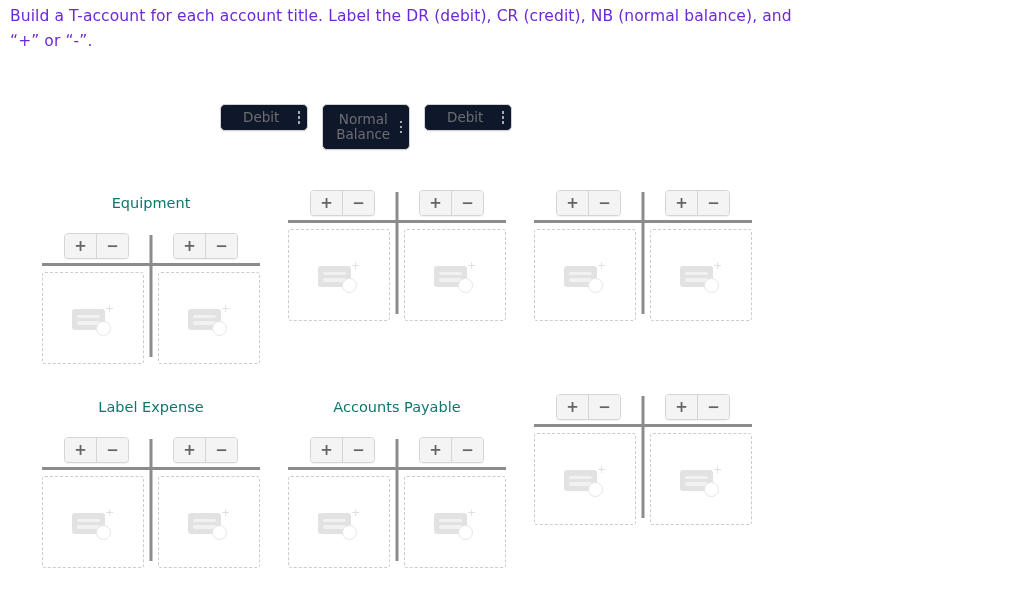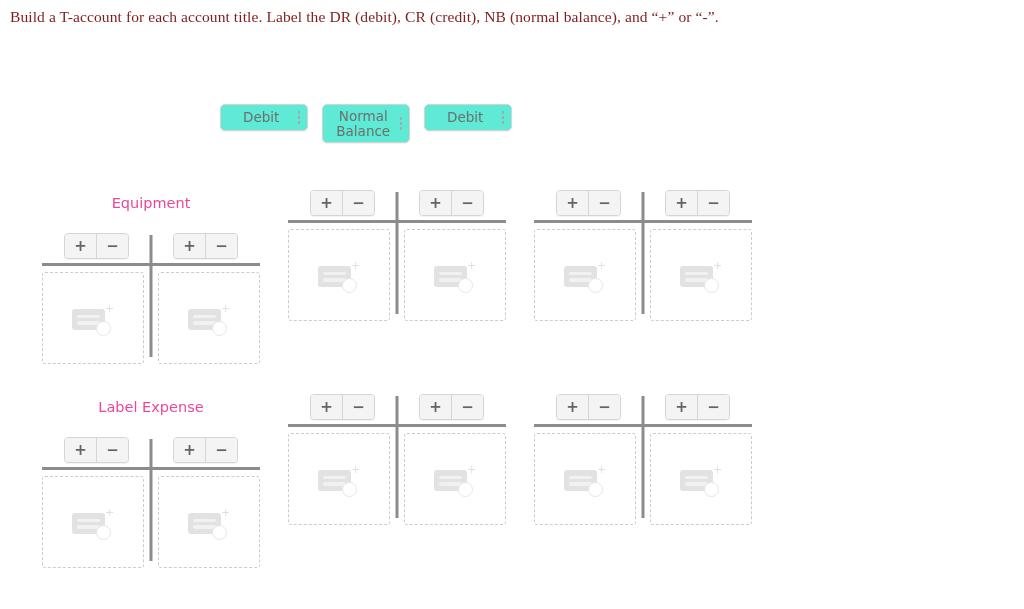--- a/index.html
+++ b/index.html
@@ -17,50 +17,49 @@
   }
 
   
   .instructions {
     position: absolute;
     left: 10px;
     top: 4px;
     width: 790px;
     font-size: 15.5px;
     line-height: 25px;
-    color: #7f1d1d;
+    color: #6d28d9;
     letter-spacing: 0.1px;
-    font-family: Liberation Serif, serif;
   }
 
   
   .token-tray {
     position: absolute;
     left: 220px;
     top: 104px;
     display: flex;
     align-items: flex-start;
     gap: 14px;
   }
   .token {
     display: flex;
     align-items: center;
     justify-content: space-between;
     box-sizing: border-box;
-    background: #5eead4;
+    background: #0f172a;
     border: 1px solid #d3d3d3;
     border-radius: 5px;
     box-shadow: 0 1px 1px rgba(0,0,0,0.06);
     padding: 0 7px 0 10px;
     min-width: 88px;
     height: 27px;
     cursor: grab;
   }
   .token.tall {
-    height: 39px;
+    height: 46px;
     min-width: 88px;
   }
   .token-label {
     flex: 1 1 auto;
     text-align: center;
     font-size: 13.5px;
     color: #6d6e71;
     line-height: 15px;
     white-space: pre-line;
     padding-right: 4px;
@@ -90,21 +89,21 @@
     row-gap: 0px;
   }
   .taccount {
     width: 218px;
   }
   .taccount.row2 { margin-top: 30px; }
 
   .account-title {
     text-align: center;
     font-size: 14.5px;
-    color: #ec4899;
+    color: #0f766e;
     height: 26px;
     line-height: 26px;
     margin-bottom: 17px;
   }
 
   .tbody {
     position: relative;
   }
 
   
@@ -420,20 +419,21 @@
             <div class="ph-card"></div>
             <div class="ph-circle"></div>
             <div class="ph-plus">+</div>
           </div>
         </div>
       </div>
 
     </div>
   </div>
     <div class="taccount row2">
+    <div class="account-title">Accounts Payable</div>
     <div class="tbody">
 
       <div class="sign-row">
         <div class="sign-half">
           <div class="sign-group">
             <div class="sign-btn plus">+</div>
             <div class="sign-btn minus">−</div>
           </div>
         </div>
         <div class="sign-half">

